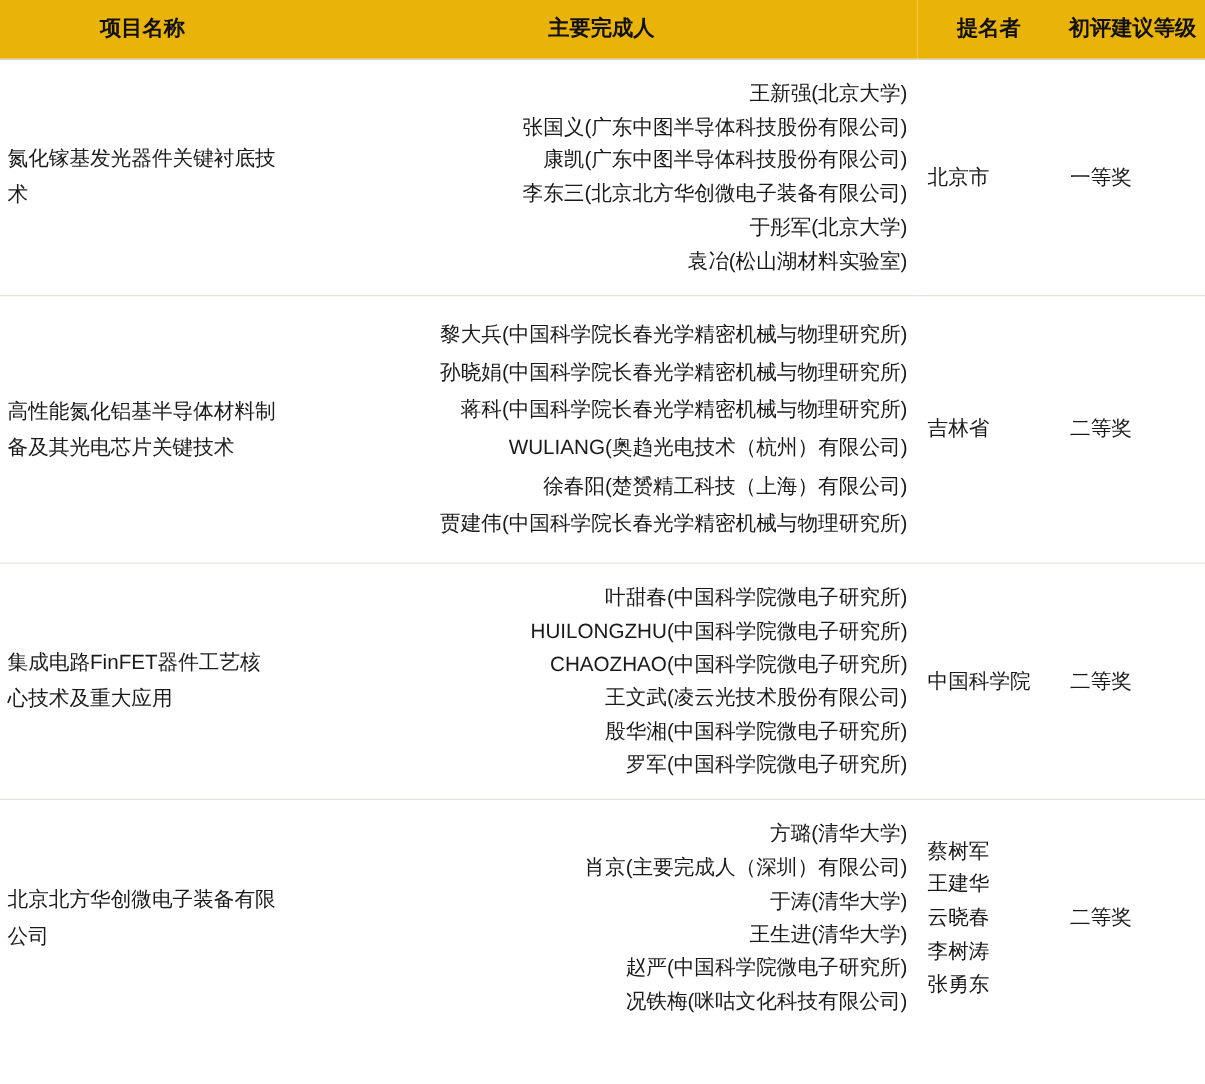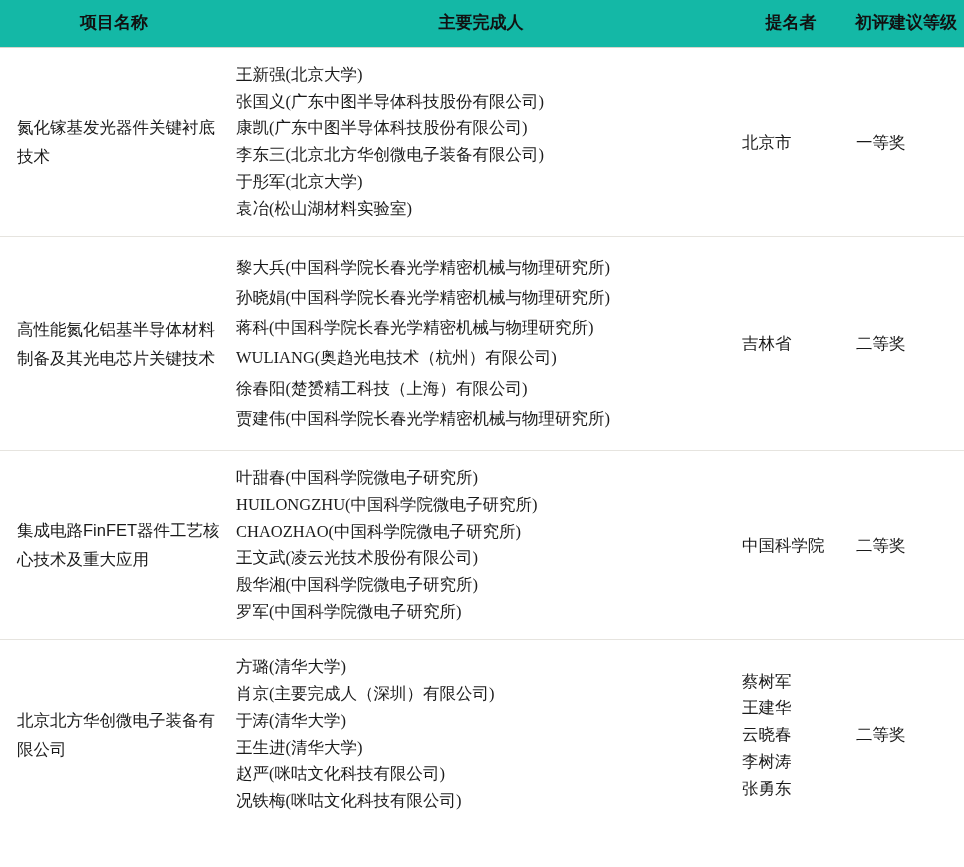--- a/index.html
+++ b/index.html
@@ -16,21 +16,21 @@
     width: 964px;
     border-collapse: collapse;
     table-layout: fixed;
   }
   .award-table col.c-name   { width: 228px; }
   .award-table col.c-people { width: 506px; }
   .award-table col.c-nom    { width: 114px; }
   .award-table col.c-level  { width: 116px; }
 
   thead th {
-    background: #14b8a6;
+    background: #eab308;
     font-size: 17px;
     font-weight: bold;
     color: #111111;
     padding: 12px 6px;
     text-align: center;
     vertical-align: middle;
     line-height: 1.35;
     border-bottom: 1px solid #d8d5cd;
   }
   tbody td {
@@ -38,27 +38,26 @@
     padding: 14px 8px;
     vertical-align: middle;
     border-bottom: 1px solid #e6e4df;
     line-height: 1.62;
   }
   tbody tr:last-child td {
     border-bottom: none;
   }
   td.proj {
     text-align: left;
-    padding-left: 17px;
+    padding-left: 6px;
     padding-right: 4px;
     line-height: 1.75;
   }
   td.people {
-    text-align: left;
-    font-family: Liberation Serif, serif;
+    text-align: right;
   }
   td.nom, td.level {
     text-align: left;
     white-space: nowrap;
   }
   .person-line {
     display: block;
     white-space: nowrap;
   }
   .nom-line {
@@ -137,21 +136,21 @@
       <td class="level">二等奖</td>
     </tr>
 
     <tr>
       <td class="proj">北京北方华创微电子装备有限公司</td>
       <td class="people">
         <span class="person-line">方璐(清华大学)</span>
         <span class="person-line">肖京(主要完成人（深圳）有限公司)</span>
         <span class="person-line">于涛(清华大学)</span>
         <span class="person-line">王生进(清华大学)</span>
-        <span class="person-line">赵严(咪咕文化科技有限公司)</span>
+        <span class="person-line">赵严(中国科学院微电子研究所)</span>
         <span class="person-line">况铁梅(咪咕文化科技有限公司)</span>
       </td>
       <td class="nom">
         <span class="nom-line">蔡树军</span>
         <span class="nom-line">王建华</span>
         <span class="nom-line">云晓春</span>
         <span class="nom-line">李树涛</span>
         <span class="nom-line">张勇东</span>
       </td>
       <td class="level">二等奖</td>

